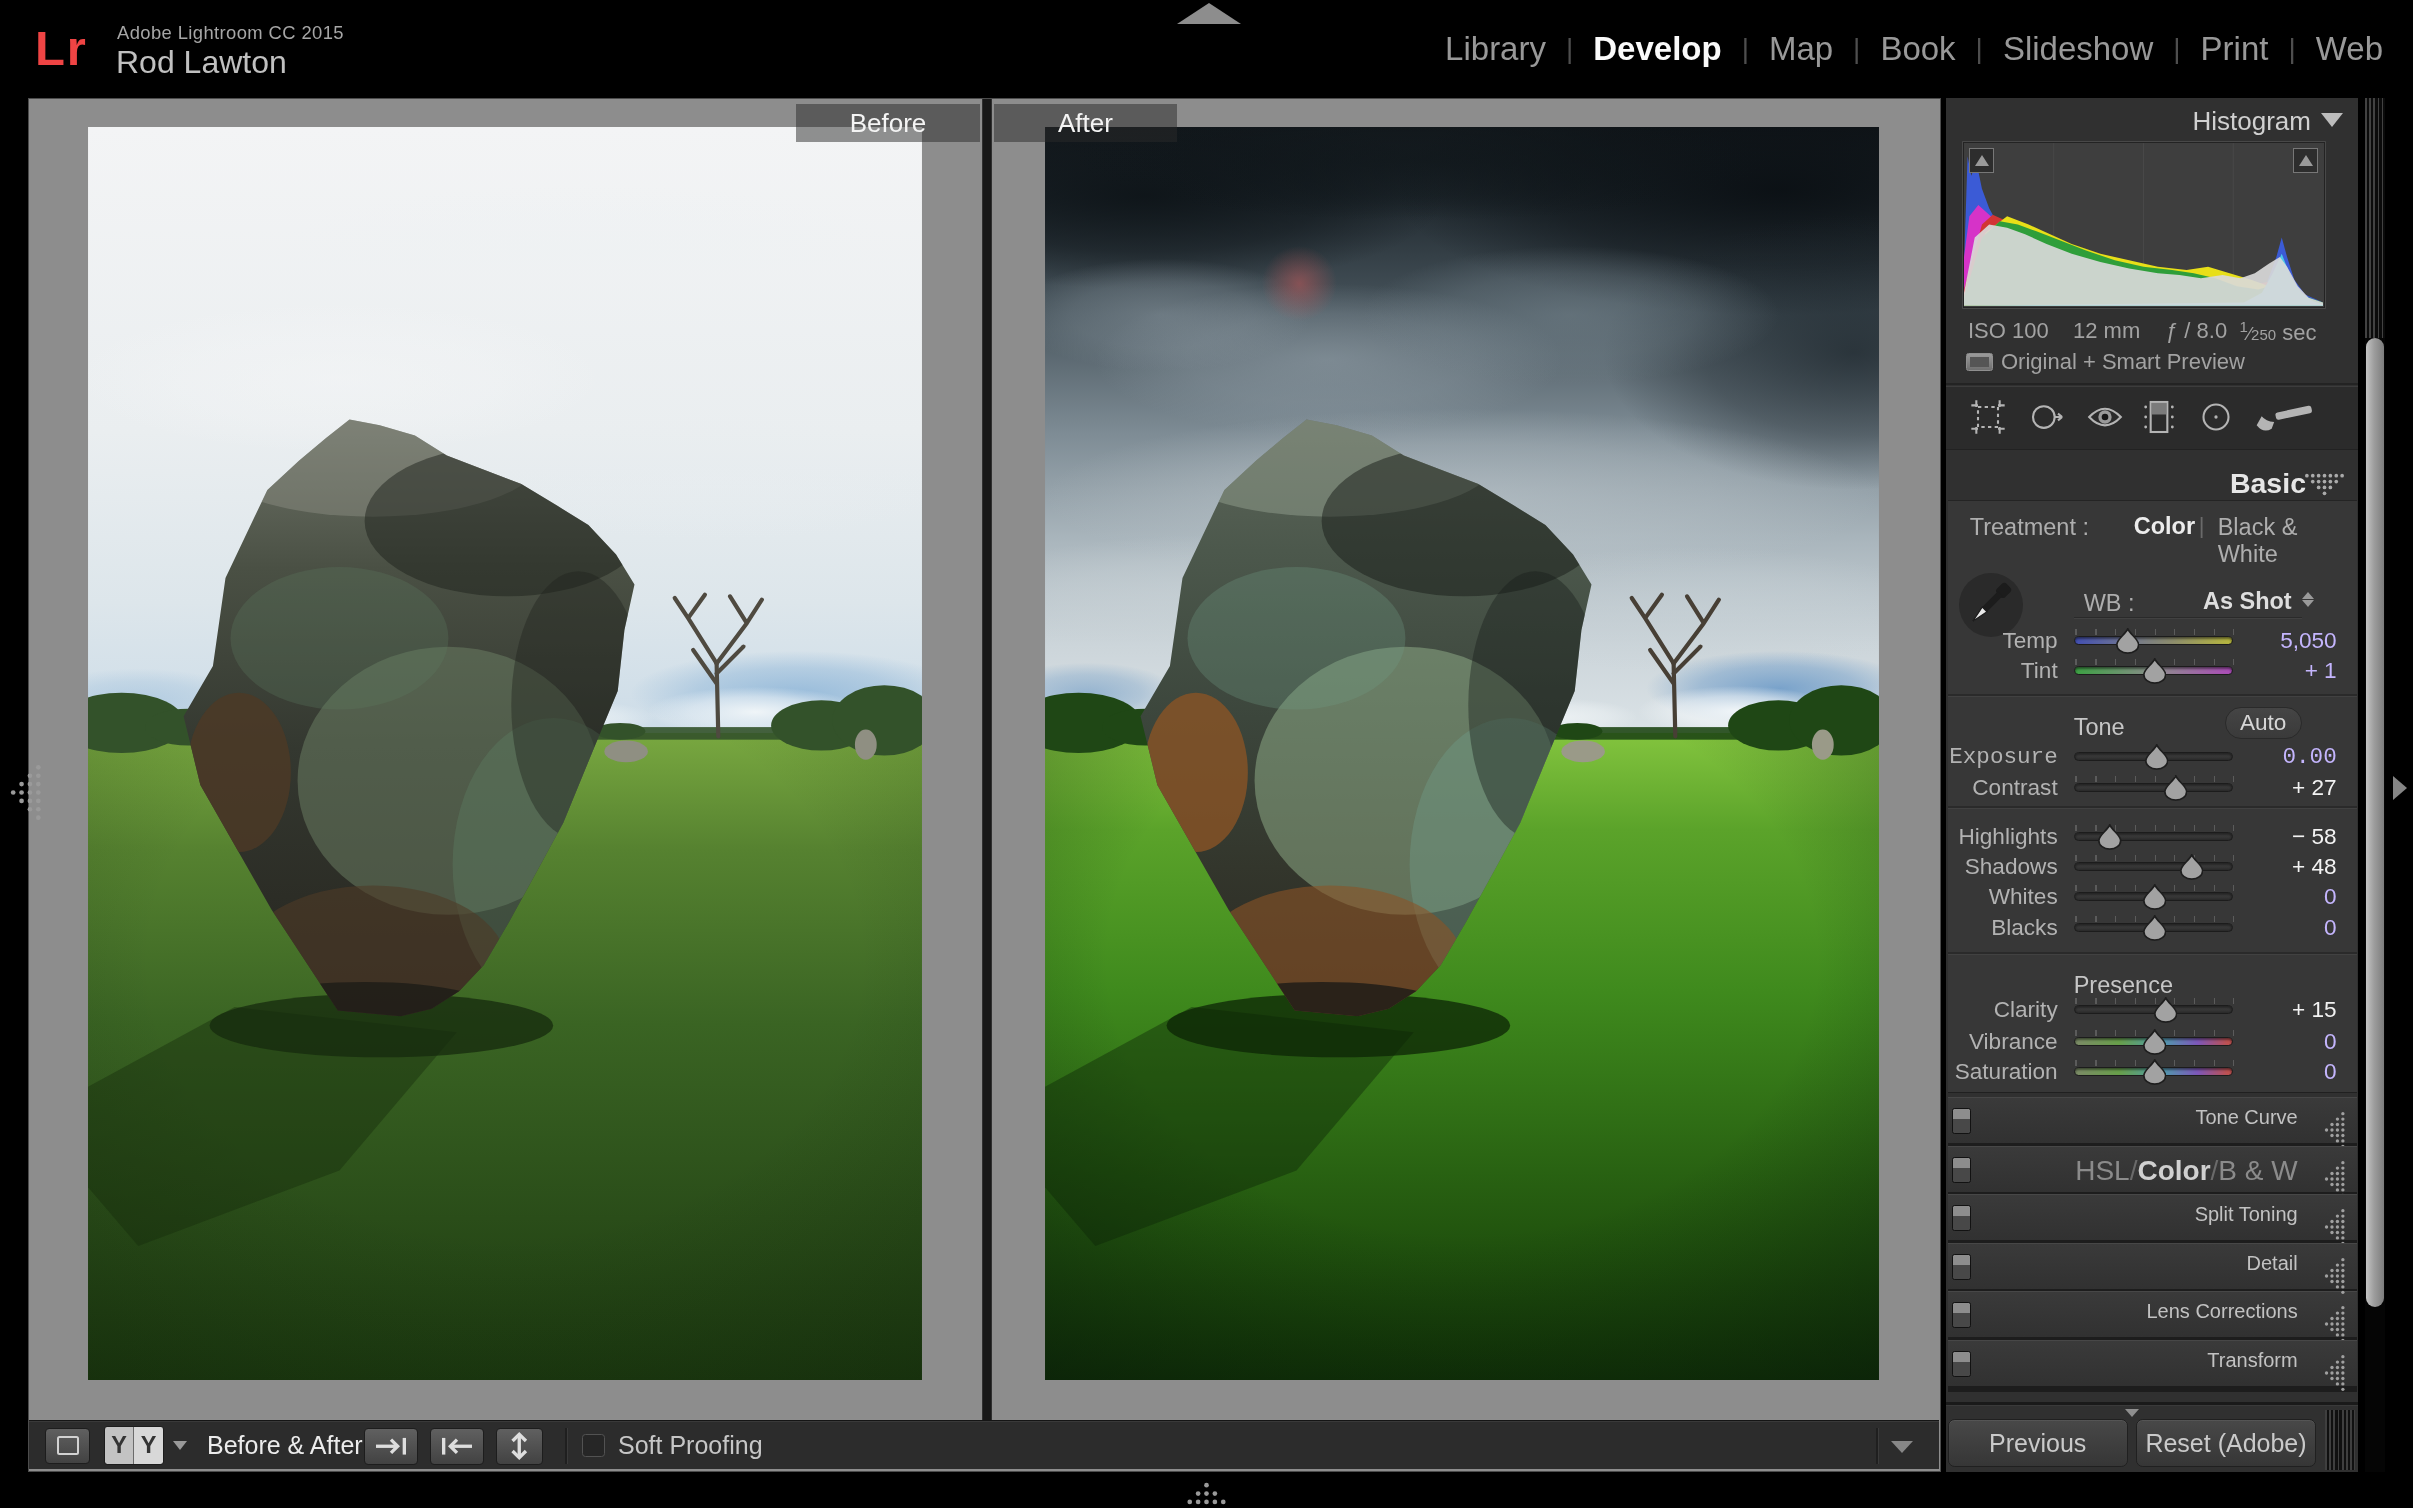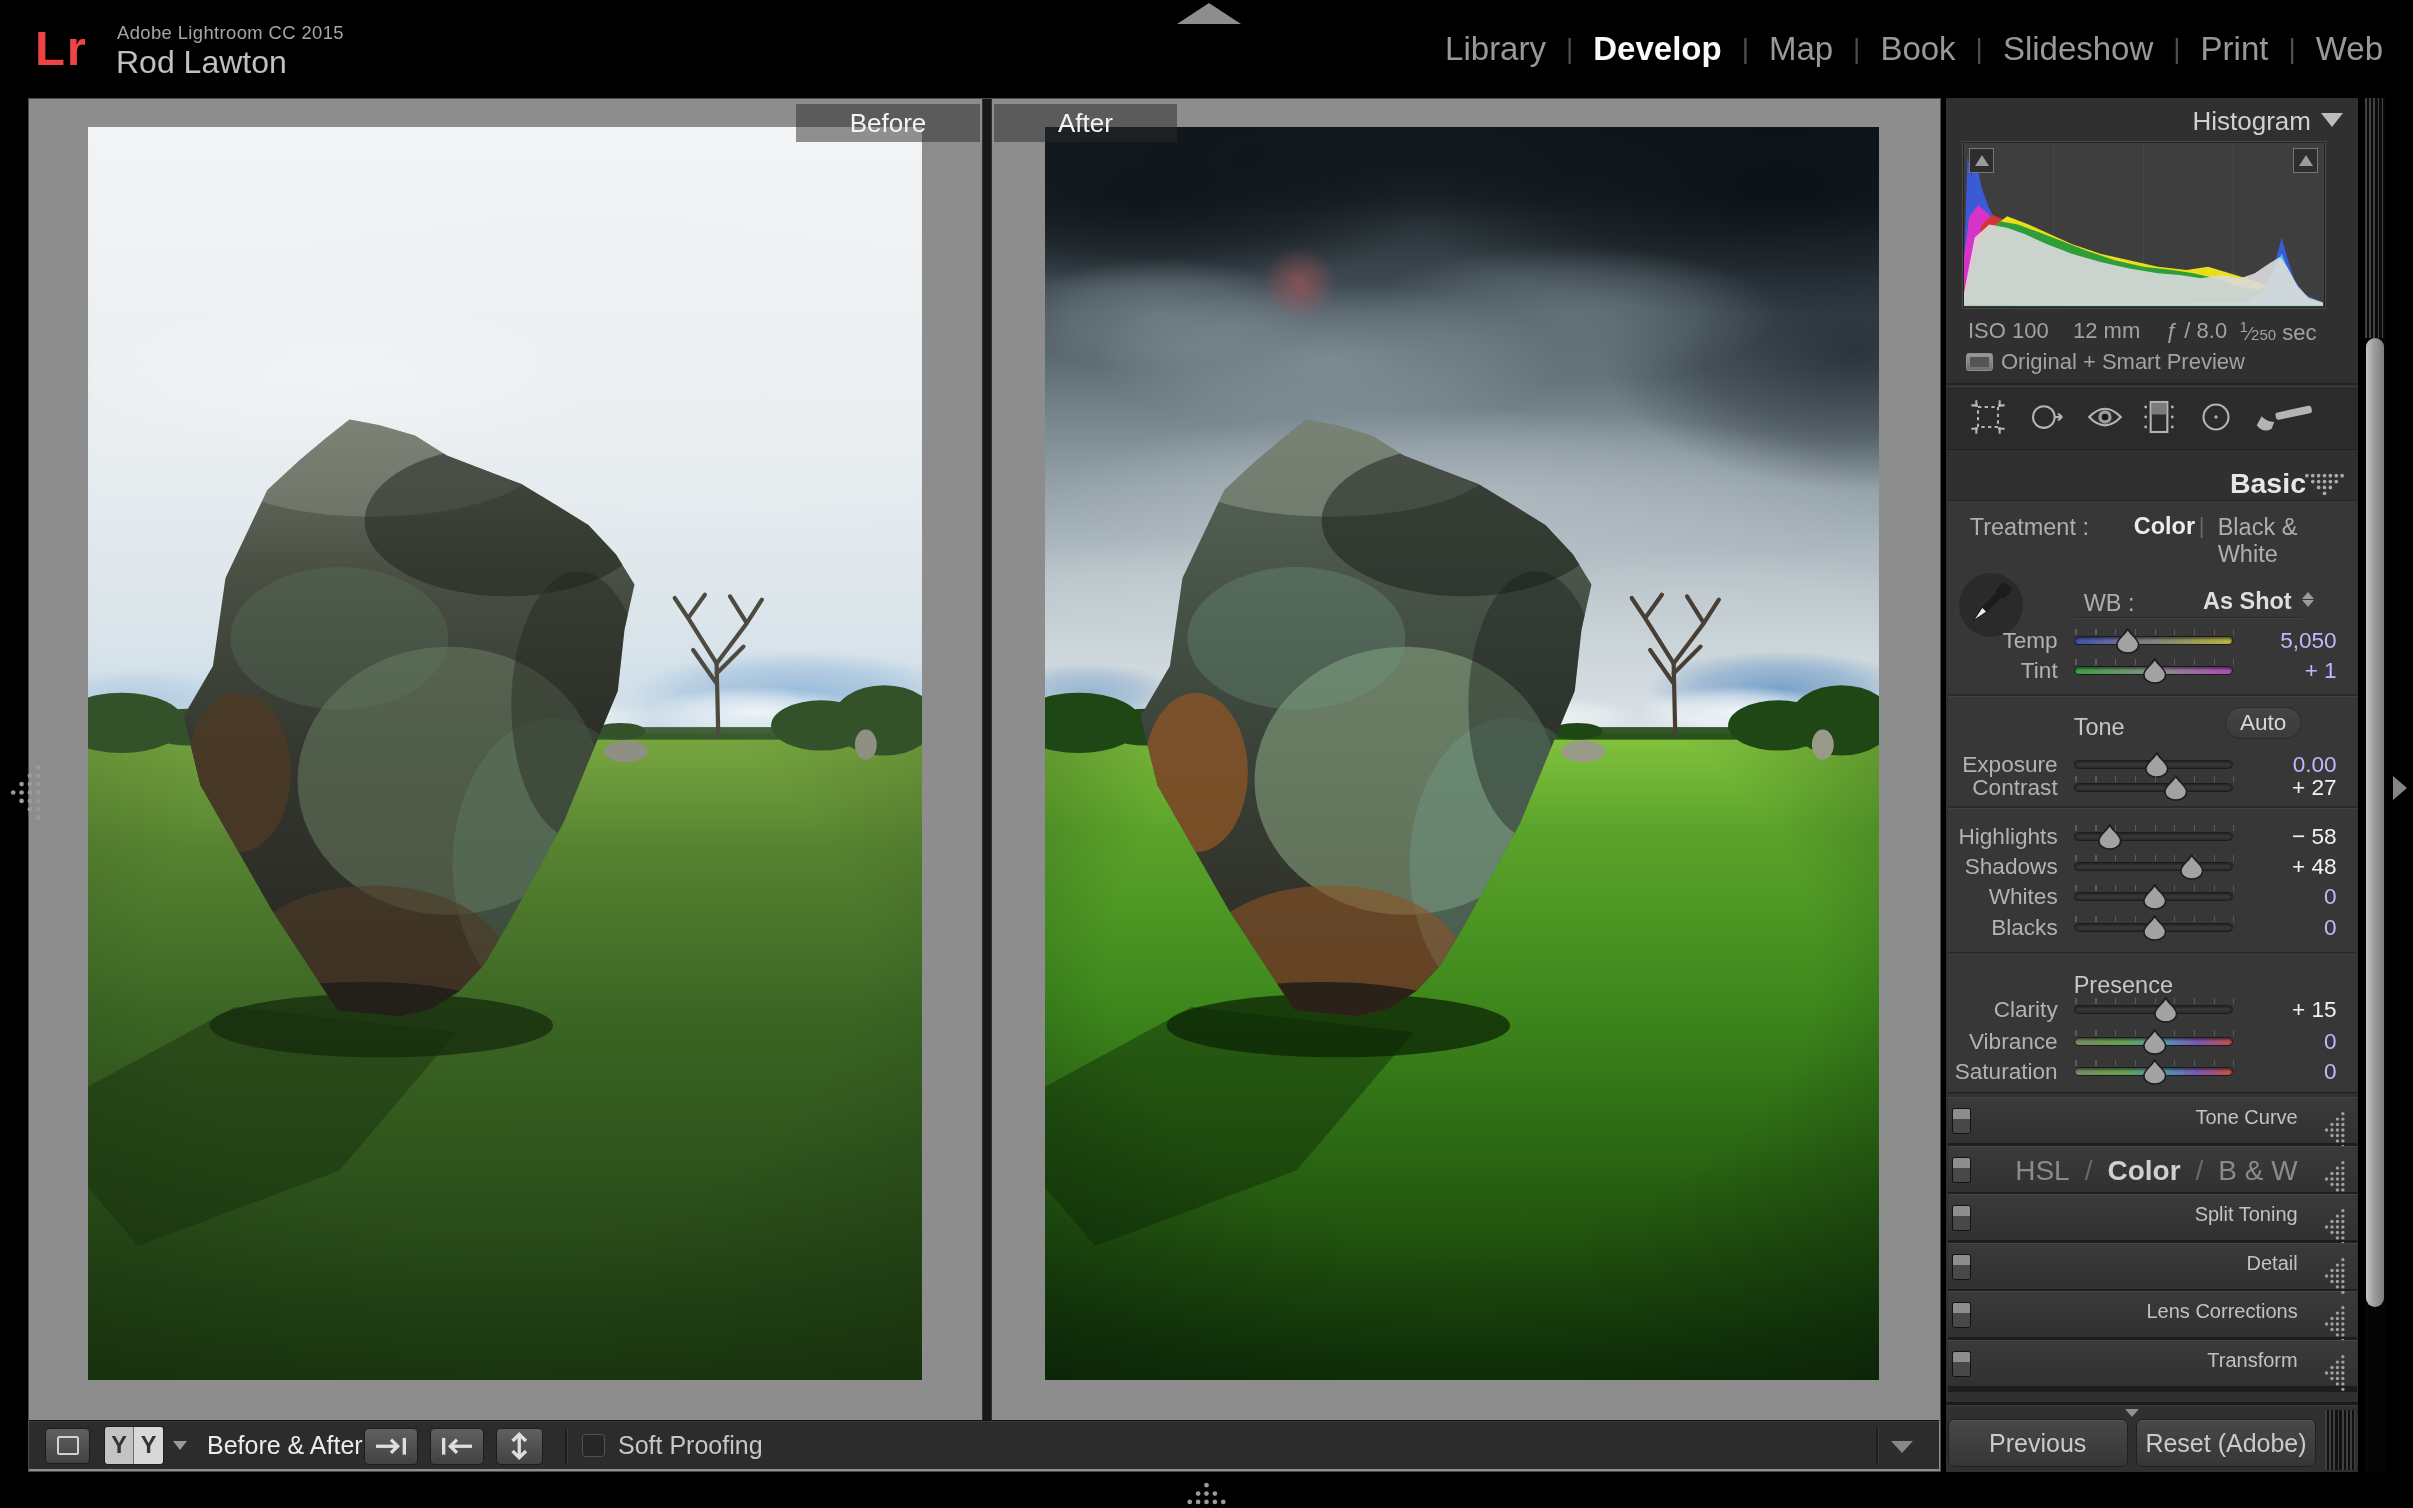--- a/index.html
+++ b/index.html
@@ -92,21 +92,21 @@
   .t-tint{background:linear-gradient(90deg,#3da244,#8e8e8e 52%,#ad4cba);}
   .t-rainbow{background:linear-gradient(90deg,#7d8c68,#69a14b 28%,#4f9fae 55%,#7e58bb 78%,#bf5252 97%);}
   .tick{position:absolute;top:-8.4px;width:1.7px;height:5.9px;background:#5b5b5b;}
   .knob{position:absolute;top:-9.2px;width:23.5px;height:26px;}
   .sval{position:absolute;left:295px;top:3.4px;width:94px;text-align:right;font-size:22.6px;color:#c4b5fd;}
   .sval.strong{color:#f2f2f2;}
   
   #panel-list{left:1.7px;top:999px;width:409px;height:295px;background:#1d1d1d;}
   .prow{position:absolute;left:0;width:409px;height:46px;background:linear-gradient(180deg,#3a3a3a,#313131);border-top:0.8px solid #474747;}
   .plabel{position:absolute;right:59px;top:8.4px;font-size:20px;color:#c2c2c2;white-space:nowrap;}
-  .plabel-flex{position:absolute;right:59px;top:8.4px;display:flex;gap:15px;font-size:28px;white-space:nowrap;}
+  .plabel-flex{position:absolute;right:59px;top:8.4px;display:flex;font-size:28px;white-space:nowrap;}
   .dim{color:#8b8b8b;} .bright{color:#d0d0d0;font-weight:700;} .psep{color:#6a6a6a;}
   .pswitch{position:absolute;left:4.2px;top:10px;width:19px;height:26px;border:1.7px solid #121212;border-radius:2.5px;background:linear-gradient(180deg,#8d8d8d 0 42%,#484848 42%);}
   .pdisc{position:absolute;right:11.7px;top:12.6px;}
   
   #rp-divider{left:0;top:1304px;width:412px;height:2.5px;background:#1a1a1a;box-shadow:0 0.8px 0 #3d3d3d;}
   .fbtn{top:1321px;height:48px;background:linear-gradient(180deg,#484848,#363636);border:1.7px solid #202020;border-radius:6.7px;box-shadow:inset 0 0.8px 0 #5a5a5a;display:flex;align-items:center;justify-content:center;font-size:25px;color:#cacaca;}
   #btn-previous{left:1.7px;width:180px;}
   #btn-reset{left:190px;width:180px;}
   #fbtn-caret{left:179px;top:1311px;border-left:7.5px solid transparent;border-right:7.5px solid transparent;border-top:8.4px solid #8f8f8f;}
   #footer-ribs{left:379px;top:1312px;width:30px;height:60px;background:repeating-linear-gradient(90deg,#3f3f3f 0 1.7px,#101010 1.7px 4.2px);}
@@ -589,21 +589,21 @@
                   <path d="M14 1 C17 8 27 13 27 20 A13 10 0 1 1 1 20 C1 13 11 8 14 1 Z" fill="#a2a2a2" stroke="#1e1e1e" stroke-width="2"></path>
                 </svg></span>
             </div>
             <span class="sval">+ 1</span>
           </div>
         </div>
       <div class="abs sep" style="top:193px"></div>
       <span class="abs" id="tone-label">Tone</span>
       <div class="abs" id="btn-auto">Auto</div>
       <div id="tone-sliders">
-          <div class="srow" style="top: 248px;">
+          <div class="srow" style="top: 240px; font-family: Liberation Mono, monospace;">
             <span class="slabel">Exposure</span>
             <div class="strack t-plain">
               <span class="knob" style="left: 70px;"><svg width="23.5" height="26" viewBox="0 0 28 31">
                   <path d="M14 1 C17 8 27 13 27 20 A13 10 0 1 1 1 20 C1 13 11 8 14 1 Z" fill="#a2a2a2" stroke="#1e1e1e" stroke-width="2"></path>
                 </svg></span>
             </div>
             <span class="sval">0.00</span>
           </div>
           <div class="srow" style="top: 271px;">
             <span class="slabel">Contrast</span>

